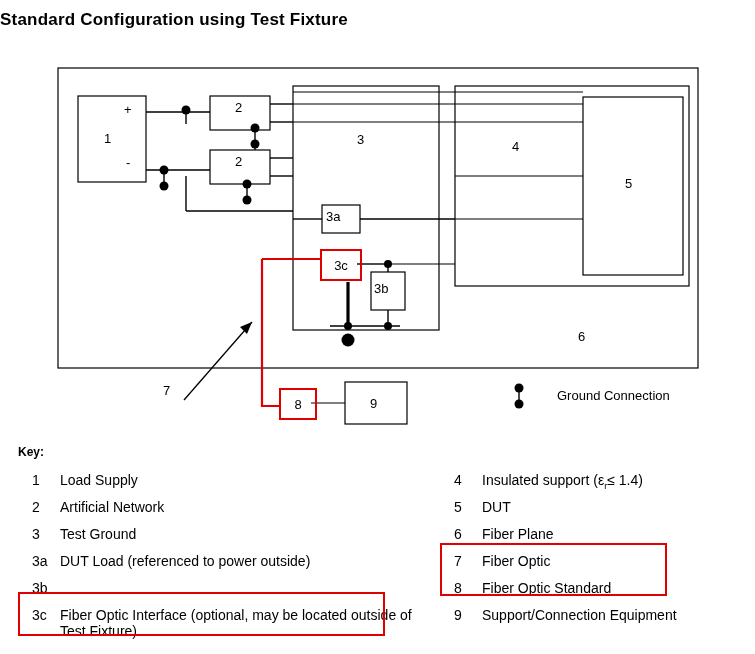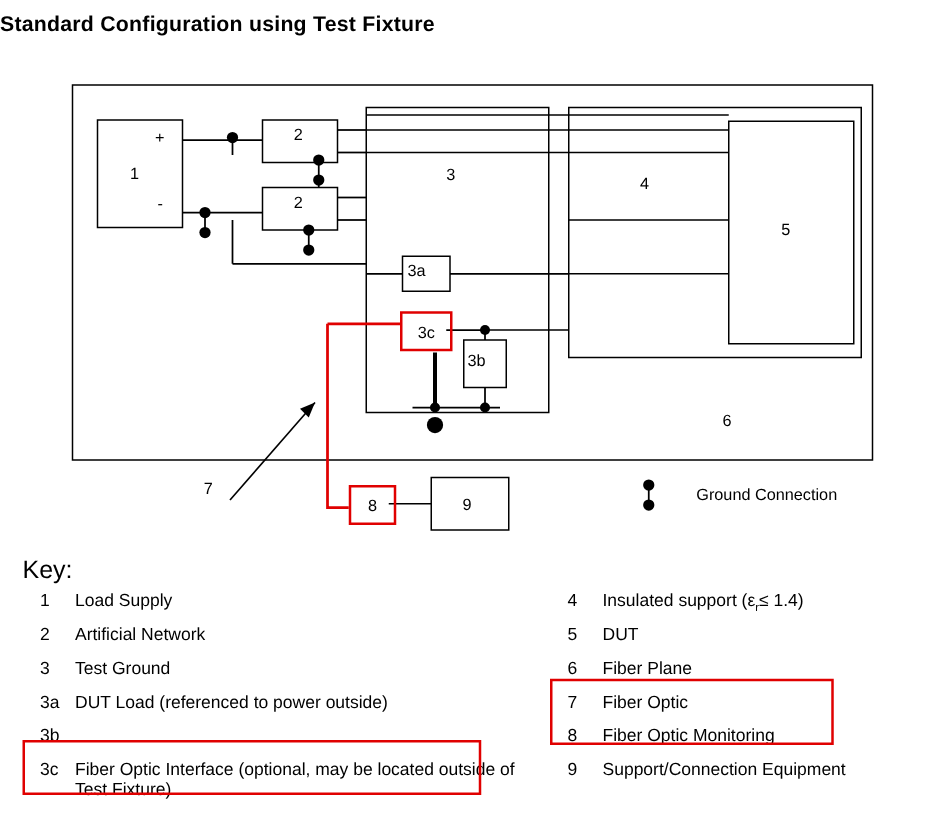--- a/index.html
+++ b/index.html
@@ -63,22 +63,22 @@
     position: absolute;
     left: 0;
     top: 440px;
     width: 755px;
     height: 214px;
   }
   .key-title {
     position: absolute;
     left: 18px;
     top: 5px;
-    font-size: 20px;
-    font-weight: normal;
+    font-size: 12px;
+    font-weight: bold;
   }
   .key-col {
     position: absolute;
     top: 32px;
   }
   .key-col.left { left: 18px; width: 420px; }
   .key-col.right { left: 440px; width: 310px; }
   .key-row {
     display: flex;
     align-items: flex-start;
@@ -266,21 +266,21 @@
       <div class="key-row">
         <div class="key-num">6</div>
         <div class="key-txt">Fiber Plane</div>
       </div>
       <div class="key-row">
         <div class="key-num">7</div>
         <div class="key-txt">Fiber Optic</div>
       </div>
       <div class="key-row">
         <div class="key-num">8</div>
-        <div class="key-txt">Fiber Optic Monitoring</div>
+        <div class="key-txt">Fiber Optic Standard</div>
       </div>
       <div class="key-row">
         <div class="key-num">9</div>
         <div class="key-txt">Support/Connection Equipment</div>
       </div>
     </div>
 
     <div class="hl-box" style="left:18px; top:152px; width:367px; height:44px;"></div>
     <div class="hl-box" style="left:440px; top:103px; width:227px; height:53px;"></div>
   </div>

